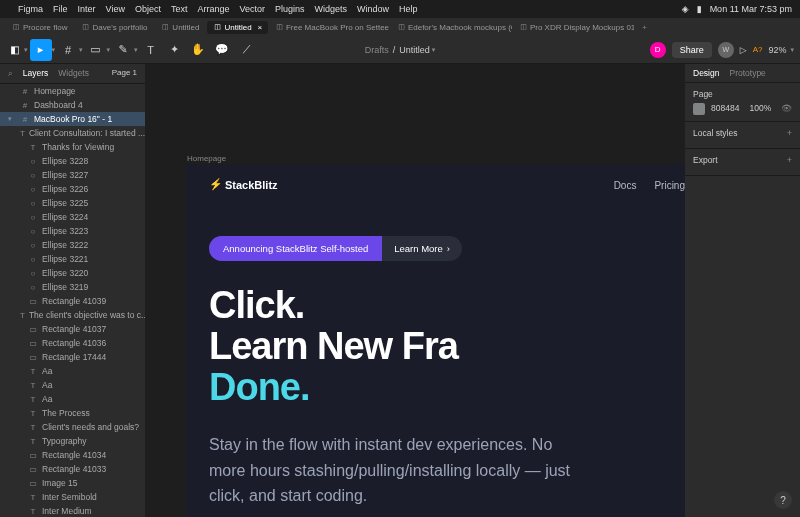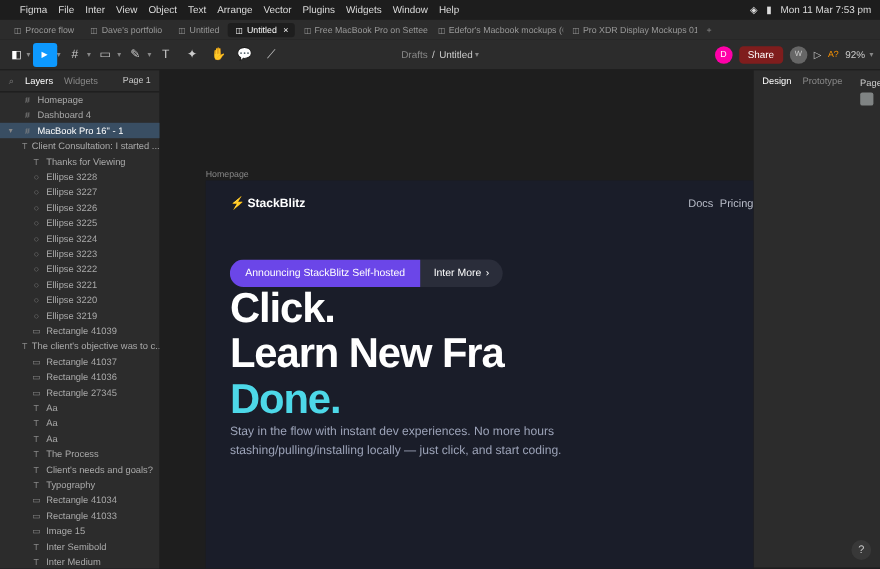--- a/index.html
+++ b/index.html
@@ -1,36 +1,36 @@
 <!DOCTYPE html>
 <html><head>
 <meta charset="utf-8">
 <style>
 *{margin:0;padding:0;box-sizing:border-box;font-family:-apple-system,BlinkMacSystemFont,"Segoe UI",sans-serif;user-select:none}
 body{width:800px;height:517px;background:#1e1e1e;color:#ccc;overflow:hidden;position:relative}
 .menubar{height:18px;background:rgba(30,30,30,.95);display:flex;align-items:center;padding:0 8px;font-size:9px;color:#ddd;gap:10px}
 .menubar-right{margin-left:auto;display:flex;gap:8px;align-items:center}
 .apple{font-size:10px}
 .titlebar{height:18px;background:#2c2c2c;display:flex;align-items:center;padding:0 6px;font-size:8px;gap:4px}
-.tab{display:flex;align-items:flex-end;gap:3px;padding:2px 6px;color:#999;border-radius:3px;white-space:nowrap;overflow:hidden;max-width:120px}
+.tab{display:flex;align-items:flex-start;gap:3px;padding:2px 6px;color:#999;border-radius:3px;white-space:nowrap;overflow:hidden;max-width:120px}
 .tab.active{background:#1e1e1e;color:#fff}
 .tab-icon{width:8px;height:8px;display:flex;align-items:center;justify-content:center;font-size:7px}
 .plus{color:#888;padding:0 4px}
 .toolbar{height:28px;background:#2c2c2c;display:flex;align-items:center;padding:0 6px;border-bottom:1px solid #1a1a1a}
 .tool-left{display:flex;align-items:center;gap:2px}
 .figma-logo{width:18px;height:18px;display:flex;align-items:center;justify-content:center;font-size:10px;color:#fff}
 .tool-btn{width:22px;height:22px;display:flex;align-items:center;justify-content:center;color:#ccc;font-size:11px;border-radius:3px}
 .tool-btn.active{background:#0d99ff;color:#fff}
 .chev{font-size:7px;color:#888;margin-left:-2px}
 .tool-center{position:absolute;left:50%;transform:translateX(-50%);font-size:9px;color:#ccc;display:flex;align-items:center;gap:4px}
 .drafts{color:#888}
 .tool-right{margin-left:auto;display:flex;align-items:center;gap:6px}
 .badge{width:16px;height:16px;border-radius:50%;display:flex;align-items:center;justify-content:center;font-size:8px}
 .badge.d{background:#ff00a8;color:#fff}
-.share-btn{background:#7f1d1d;color:#fff;padding:3px 8px;border-radius:4px;font-size:9px}
+.share-btn{background:#404040;color:#fff;padding:3px 8px;border-radius:4px;font-size:9px}
 .avatar{width:16px;height:16px;border-radius:50%;background:#666;display:flex;align-items:center;justify-content:center;font-size:7px}
 .zoom-text{font-size:9px;color:#ccc}
 .zoom-ai{color:#ff9500;font-size:8px}
 .main{display:flex;height:453px}
 .left-panel{width:145px;background:#2c2c2c;display:flex;flex-direction:column;font-size:8.5px}
 .panel-tabs{display:flex;padding:4px 8px;gap:10px;border-bottom:1px solid #1a1a1a}
 .ptab{color:#888}
 .ptab.active{color:#fff}
 .page-num{margin-left:auto;font-size:8px}
 .layer-list{overflow-y:auto;flex:1}
@@ -38,29 +38,29 @@
 .layer.selected{background:#394e63;color:#fff}
 .li{width:10px;display:flex;justify-content:center;font-size:8px;color:#888}
 .ind1{padding-left:16px}
 .caret{font-size:7px;color:#888;width:8px}
 .canvas{flex:1;background:#1e1e1e;position:relative;overflow:hidden}
 .frame-label{position:absolute;top:90px;left:42px;font-size:8px;color:#888}
 .artboard{position:absolute;top:100px;left:42px;width:520px;height:400px;background:#1a1d29;overflow:hidden}
 .ab-header{display:flex;align-items:center;padding:14px 22px;gap:6px}
 .sb-logo{width:10px;height:14px;color:#fff;font-size:11px}
 .sb-name{color:#fff;font-size:11px;font-weight:700}
-.ab-nav{margin-left:auto;display:flex;gap:6px;font-size:10px;color:#b8bcc8}
+.ab-nav{margin-left:auto;display:flex;gap:18px;font-size:10px;color:#b8bcc8}
 .ab-body{padding:30px 22px}
-.pill{display:inline-flex;align-items:center;background:#2a2d3a;border-radius:20px;overflow:hidden;}
+.pill{display:inline-flex;align-items:center;background:#2a2d3a;border-radius:20px;overflow:hidden;margin-bottom:24px}
 .pill-l{background:#6b46e8;color:#fff;padding:7px 14px;font-size:9.5px}
 .pill-r{color:#fff;padding:7px 12px;font-size:9.5px;display:flex;align-items:center;gap:4px}
 .hero{font-size:38px;font-weight:700;color:#fff;line-height:1.08;letter-spacing:-1px}
 .hero .teal{color:#4dd8e8}
-.sub{font-size:11px;color:#9ca3b8;line-height:1.6;max-width:380px}
-.right-panel{width:115px;background:#2c2c2c;font-size:8.5px;display:flex;}
+.sub{margin-top:24px;font-size:16px;color:#9ca3b8;line-height:1.6;max-width:380px}
+.right-panel{width:115px;background:#2c2c2c;font-size:8.5px;display:flex;flex-direction:column}
 .rtabs{display:flex;padding:4px 8px;gap:10px;border-bottom:1px solid #1a1a1a}
 .rsection{padding:6px 8px;border-bottom:1px solid #1a1a1a}
 .rs-title{color:#ccc;font-size:8.5px;margin-bottom:4px;display:flex;align-items:center}
 .rs-title .ric{margin-left:auto;color:#888;font-size:9px}
 .color-row{display:flex;align-items:flex-start;gap:6px}
 .swatch{width:12px;height:12px;background:#808484;border-radius:2px}
 .help{position:absolute;bottom:8px;right:8px;width:18px;height:18px;border-radius:50%;background:#383838;display:flex;align-items:center;justify-content:center;font-size:10px;color:#ccc}
 </style>
 </head>
 <body>
@@ -256,21 +256,21 @@
           <span>Rectangle 41037</span>
         </div>
         <div class="layer ind1">
           <span class="caret"></span>
           <span class="li">▭</span>
           <span>Rectangle 41036</span>
         </div>
         <div class="layer ind1">
           <span class="caret"></span>
           <span class="li">▭</span>
-          <span>Rectangle 27345</span>
+          <span>Rectangle 17444</span>
         </div>
         <div class="layer ind1">
           <span class="caret"></span>
           <span class="li">T</span>
           <span>Aa</span>
         </div>
         <div class="layer ind1">
           <span class="caret"></span>
           <span class="li">T</span>
           <span>Aa</span>
@@ -331,21 +331,21 @@
         <span class="sb-name">StackBlitz</span>
         <div class="ab-nav">
           <span>Docs</span>
           <span>Pricing</span>
         </div>
       </div>
       <div class="ab-body">
         <div class="pill">
           <span class="pill-l">Announcing StackBlitz Self-hosted</span>
           <span class="pill-r">
-              <span>Inter More</span>
+              <span>Learn More</span>
               <span>›</span>
             </span>
         </div>
         <div class="hero">
           <div>Click.</div>
           <div>Learn New Fra</div>
           <div class="teal">Done.</div>
         </div>
         <div class="sub">Stay in the flow with instant dev experiences. No more hours stashing/pulling/installing locally — just click, and start coding.</div>
       </div>

